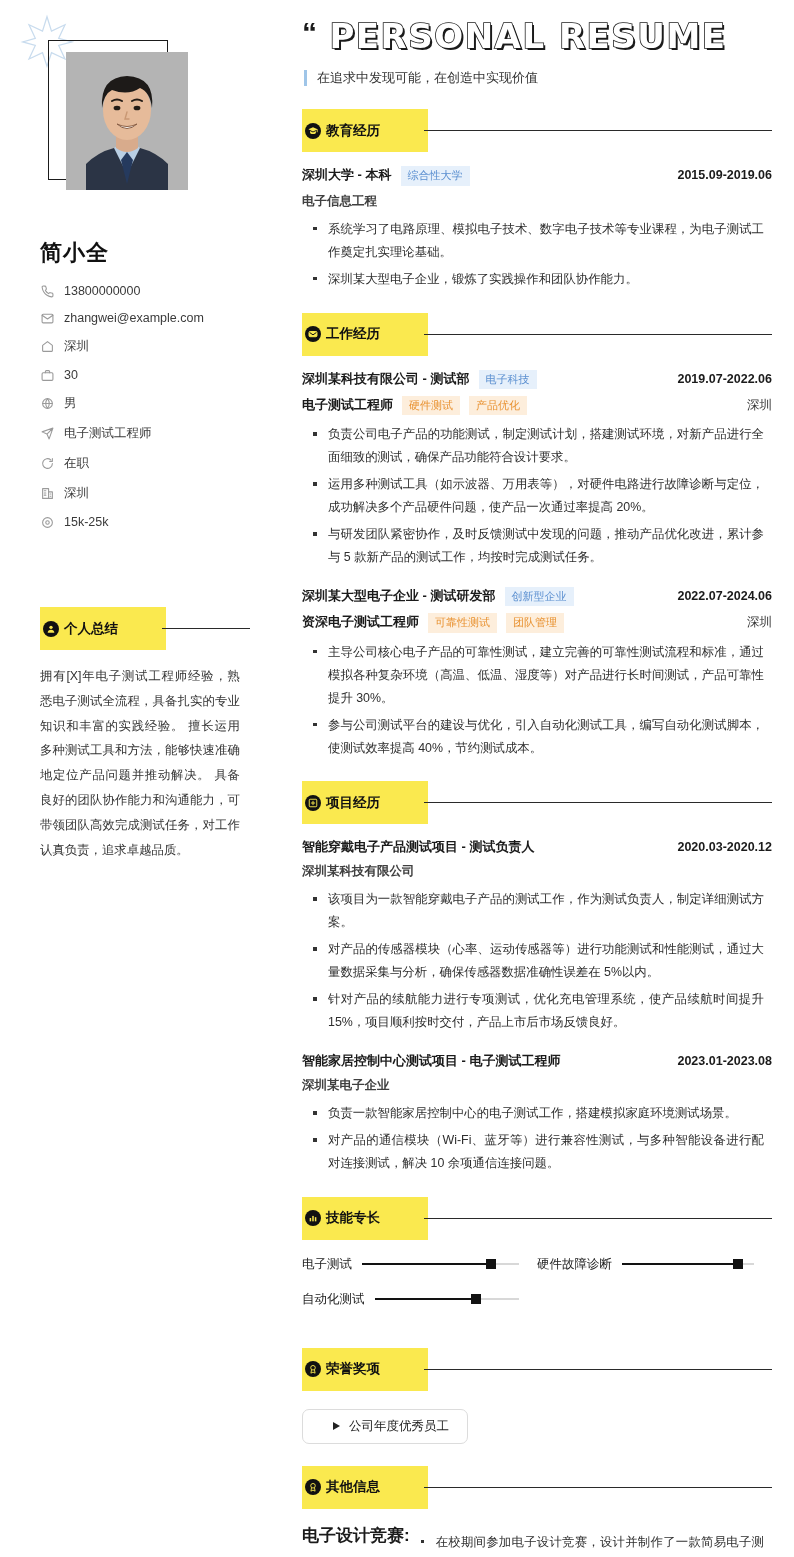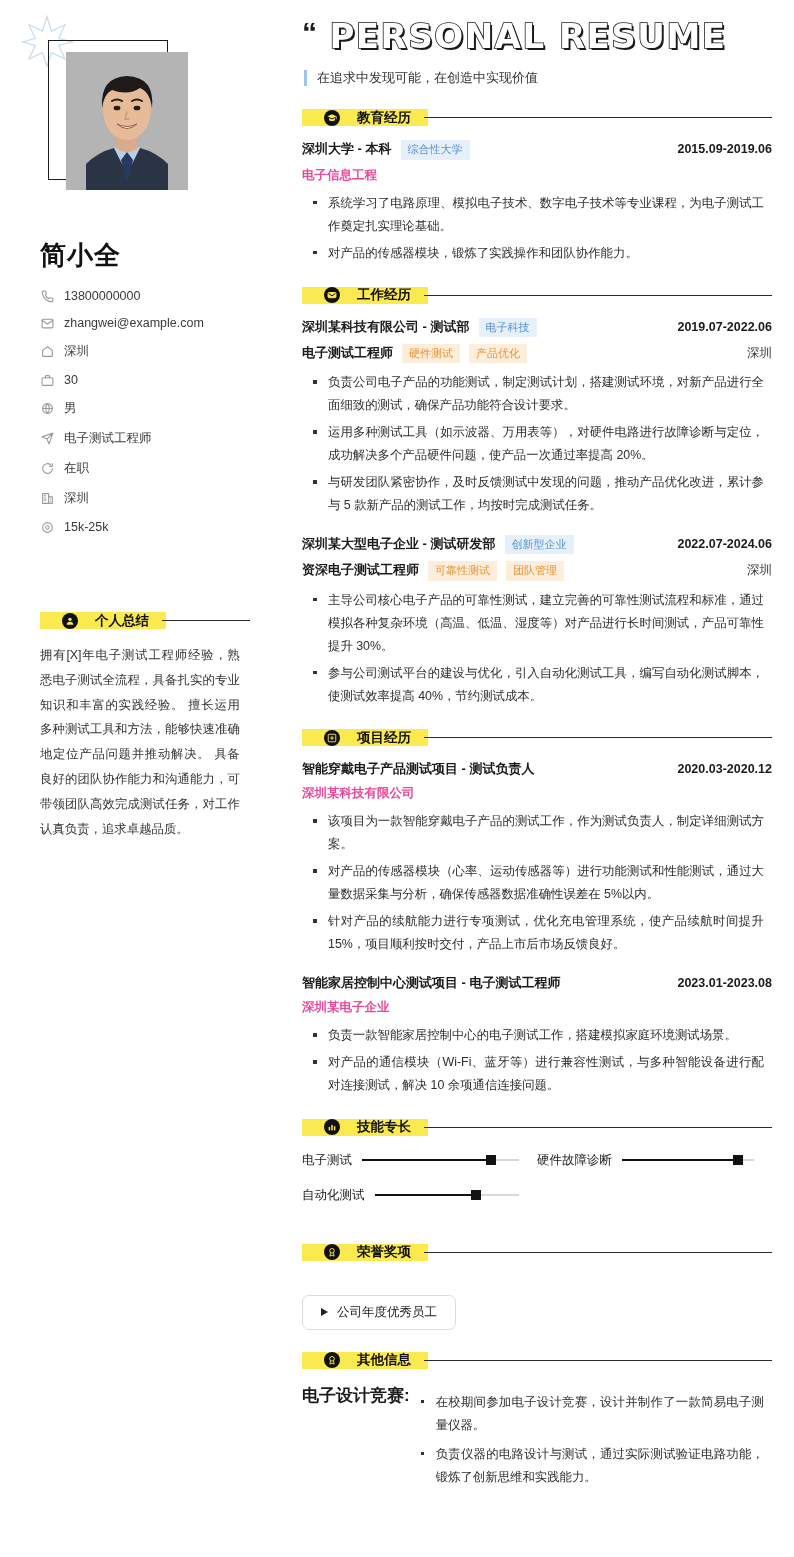--- a/index.html
+++ b/index.html
@@ -61,21 +61,21 @@
     width: 122px;
     height: 138px;
     z-index: 3;
     overflow: hidden;
     background: #b3b3b3;
   }
   .photo svg { display: block; width: 100%; height: 100%; }
 
   .person-name {
     margin: 26px 0 0 14px;
-    font-size: 26px;
+    font-size: 22px;
     font-weight: 700;
     letter-spacing: 1px;
     color: #111;
   }
 
   .contact-list {
     margin: 16px 0 0 14px;
   }
   .contact-row {
     display: flex;
@@ -100,24 +100,24 @@
   .chip-head {
     display: flex;
     align-items: center;
     position: relative;
     margin-bottom: 14px;
   }
   .chip {
     background: #fae94f;
     display: inline-flex;
     align-items: center;
-    gap: 17px;
-    padding: 5px 16px 5px 22px;
+    gap: 5px;
+    padding: 5px 16px 5px 3px;
     min-width: 126px;
-    height: 17px;
+    height: 43px;
   }
   .chip .badge {
     width: 16px;
     height: 16px;
     border-radius: 50%;
     background: #111;
     color: #fae94f;
     display: flex;
     align-items: center;
     justify-content: center;
@@ -217,21 +217,21 @@
   }
   .entry-loc {
     margin-left: auto;
     font-size: 12.5px;
     color: #333;
     white-space: nowrap;
   }
   .entry-sub {
     font-size: 12.5px;
     font-weight: 700;
-    color: #ec4899;
+    color: #404040;
     margin-bottom: 8px;
   }
 
   .tag {
     font-size: 11px;
     padding: 2px 7px;
     white-space: nowrap;
     line-height: 1.4;
   }
   .tag-blue { background: #e6f0fb; color: #5b8fd0; }
@@ -297,25 +297,25 @@
     transform: translateX(-5px);
   }
 
   
   .honor-item {
     display: inline-flex;
     align-items: center;
     gap: 9px;
     border: 1px solid #dcdcdc;
     border-radius: 7px;
-    padding: 8px 18px 8px 18px;
+    padding: 8px 18px 8px 30px;
     font-size: 12.5px;
     color: #222;
     background: #fff;
-    margin-top: 20px;
+    margin-top: 4px;
   }
   .honor-item .tri {
     width: 0; height: 0;
     border-left: 7px solid #222;
     border-top: 4.5px solid transparent;
     border-bottom: 4.5px solid transparent;
     flex: 0 0 auto;
   }
 
   
@@ -510,21 +510,21 @@
 
       <div class="entry">
         <div class="entry-line">
           <span class="entry-title">深圳大学 - 本科</span>
           <span class="tag tag-blue">综合性大学</span>
           <span class="entry-date">2015.09-2019.06</span>
         </div>
         <div class="entry-sub">电子信息工程</div>
         <ul class="bullets">
           <li>系统学习了电路原理、模拟电子技术、数字电子技术等专业课程，为电子测试工作奠定扎实理论基础。</li>
-          <li>对产品的传感器模块，锻炼了实践操作和团队协作能力。</li>
+          <li>深圳某大型电子企业，锻炼了实践操作和团队协作能力。</li>
         </ul>
       </div>
     </section>
 
     <section class="section">
       <div class="chip-head">
         <div class="chip">
           <span class="badge">
             <svg viewBox="0 0 24 24" fill="none" stroke="currentColor" stroke-width="2.4">
                 <rect x="2.5" y="6" width="19" height="12.5" rx="2.5" fill="currentColor"></rect>

